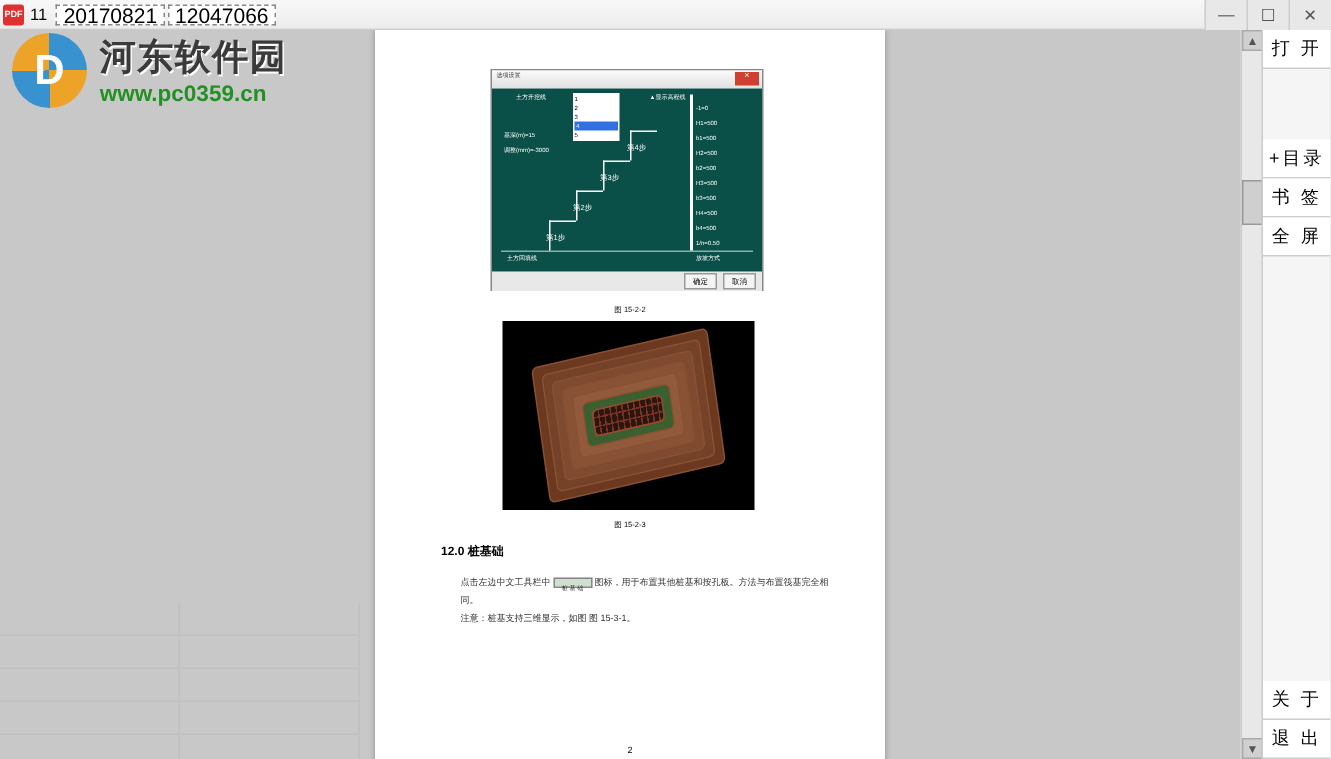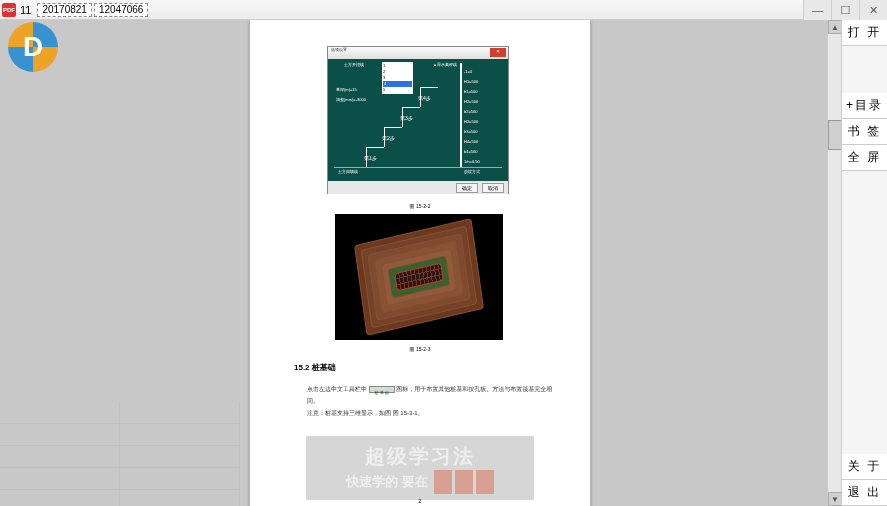--- a/index.html
+++ b/index.html
@@ -2,21 +2,21 @@
 <html><head>
   <meta charset="utf-8">
   <style>
     * { margin: 0; padding: 0; box-sizing: border-box; }
     body { font-family: "Microsoft YaHei", SimSun, sans-serif; background: #fff; width: 887px; height: 506px; overflow: hidden; position: relative; }
     
     
     .titlebar { height: 20px; background: linear-gradient(#f8f8f8, #ececec); border-bottom: 1px solid #ccc; display: flex; align-items: center; gap: 4px; padding: 0 2px; font-size: 11px; }
     .app-icon { width: 14px; height: 14px; background: #e03030; border-radius: 2px; color: #fff; font-size: 6px; text-align: center; line-height: 14px; font-weight: bold; }
     .tab-group { display: flex; gap: 2px; margin-left: 2px; }
-    .tab-item { background: #fff; border: 1px dashed #888; padding: 0 4px; height: 14px; line-height: 12px; font-size: 10px; }
+    .tab-item { background: #fff; border: 1px dashed #888; padding: 0 4px; height: 14px; line-height: 12px; font-size: 14px; }
     .window-controls { position: absolute; right: 0; top: 0; display: flex; }
     .win-btn { width: 28px; height: 20px; background: #e8e8e8; border-left: 1px solid #ccc; display: flex; align-items: center; justify-content: center; font-size: 11px; color: #555; }
     
     
     .right-sidebar { position: absolute; right: 0; top: 20px; width: 46px; height: 486px; border-left: 1px solid #ccc; background: #f5f5f5; display: flex; flex-direction: column; }
     .side-btn { height: 26px; border-bottom: 1px solid #ccc; font-size: 12px; display: flex; align-items: center; justify-content: center; background: #fff; letter-spacing: 2px; }
     .side-spacer { flex: 1; }
     
     
     .main { position: absolute; left: 0; top: 20px; width: 841px; height: 486px; background: #c8c8c8; overflow: hidden; }
@@ -112,20 +112,24 @@
   <div class="side-btn">全  屏</div>
   <div class="side-spacer" style="flex:6"></div>
   <div class="side-btn">关  于</div>
   <div class="side-btn">退  出</div>
 </div>
 
 <div class="main">
 
   <div class="watermark">
     <span class="wm-logo"></span>
+    <span class="wm-text">
+      <div class="wm-cn">河东软件园</div>
+      <div class="wm-url">www.pc0359.cn</div>
+    </span>
   </div>
 
   <div class="page">
 
     <div class="dialog-fig">
       <div class="dlg-title">
         <span style="position:absolute;left:3px;font-size:4px;color:#444">选项设置</span>
         <div class="dlg-close">×</div>
       </div>
       <div class="dlg-body">
@@ -183,21 +187,21 @@
           <div class="ring"></div>
         <div class="ring"></div>
           <div class="ring"></div>
           <div class="ring"></div>
         <div class="ring"></div>
           <div class="lines"></div>
       </div>
     </div>
     <div class="caption" style="position:absolute;left:0;right:0;top:323px">图 15-2-3</div>
 
-    <div class="heading">15.2 桩基础</div>
+    <div class="heading">12.0 桩基础</div>
     <div class="para">
       <span>点击左边中文工具栏中</span>
       <span class="inline-icon">桩 基 础</span>
       <span>图标，用于布置其他桩基和按孔板。方法与布置筏基完全相同。</span><br>
       <span>注意：桩基支持三维显示，如图</span>
       <span>图 15-3-1</span>。
     </div>
     <div class="pagenum">2</div>
   </div>
 
@@ -217,33 +221,20 @@
     <div class="ghost-row">
         <div class="ghost-cell"></div>
         <div class="ghost-cell"></div>
       </div>
     <div class="ghost-row">
         <div class="ghost-cell"></div>
         <div class="ghost-cell"></div>
       </div>
   </div>
 
-  <div class="ad">
-    <div style="display:flex;align-items:center">
-      <span class="ad-line1">超级学习法</span>
-    </div>
-    <div style="display:flex;align-items:center">
-      <span class="ad-line2">快速学的 要在</span>
-      <span class="ad-blocks">
-          <span class="ab"></span>
-          <span class="ab"></span>
-          <span class="ab"></span>
-        </span>
-    </div>
-  </div>
 
   <div class="vscroll">
     <div class="vscroll-btn">▲</div>
     <div class="vscroll-track">
       <div class="vscroll-thumb"></div>
     </div>
     <div class="vscroll-btn" style="position:absolute;bottom:0">▼</div>
   </div>
 
 </div>

